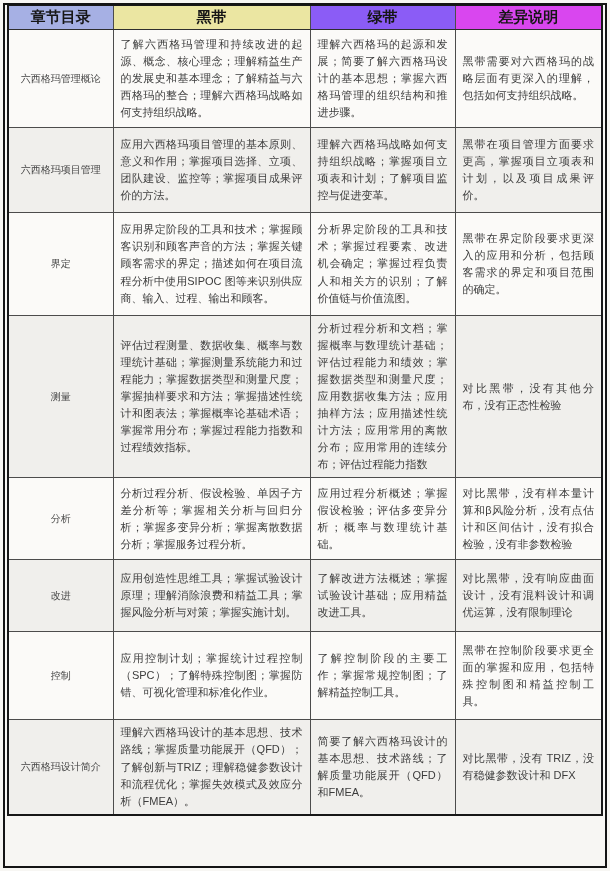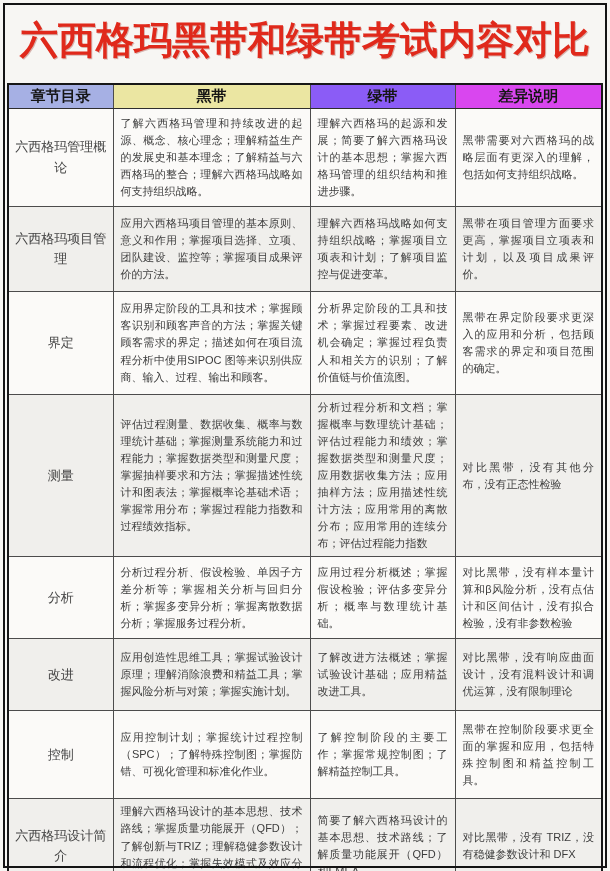--- a/index.html
+++ b/index.html
@@ -66,21 +66,21 @@
   th.h-green   { background: #8b5cf6; }
   th.h-diff    { background: #d946ef; }
   td {
     font-size: 11px;
     line-height: 1.55;
     color: #3c3c3c;
     vertical-align: middle;
   }
   td.chapter {
     text-align: center;
-    font-size: 13px;
+    font-size: 10px;
     color: #444;
     padding: 2px 4px;
   }
   td.content {
     text-align: justify;
     text-justify: inter-ideograph;
     padding: 4px 7px;
   }
   tr.alt td { background: #f0efec; }
   tr.r1 td { height: 98px; }
@@ -91,21 +91,20 @@
   tr.r6 td { height: 72px; }
   tr.r7 td { height: 88px; }
   tr.r8 td { height: 88px; }
 </style>
 </head>
 <body>
 
 <div class="page">
   <div class="page-frame"></div>
 
-  <h1 class="title">六西格玛黑带和绿带考试内容对比</h1>
 
   <table class="cmp">
     <colgroup>
       <col class="c-chapter">
         <col class="c-black">
         <col class="c-green">
         <col class="c-diff">
     </colgroup>
     <thead>
       <tr>

